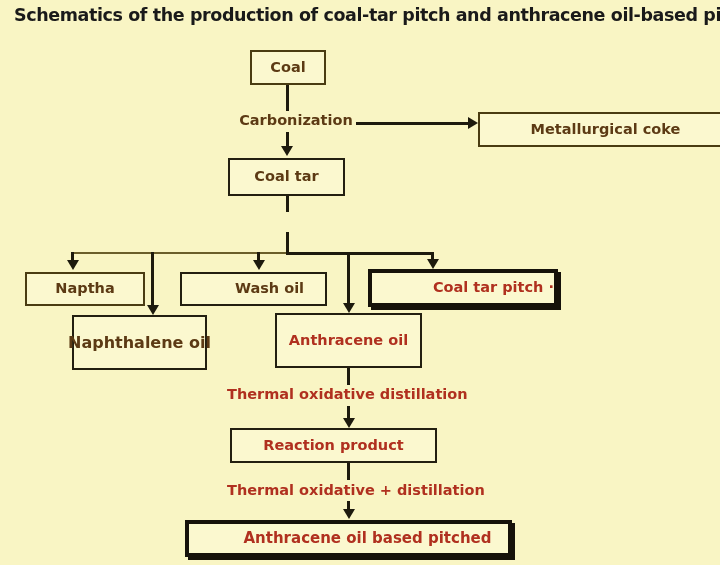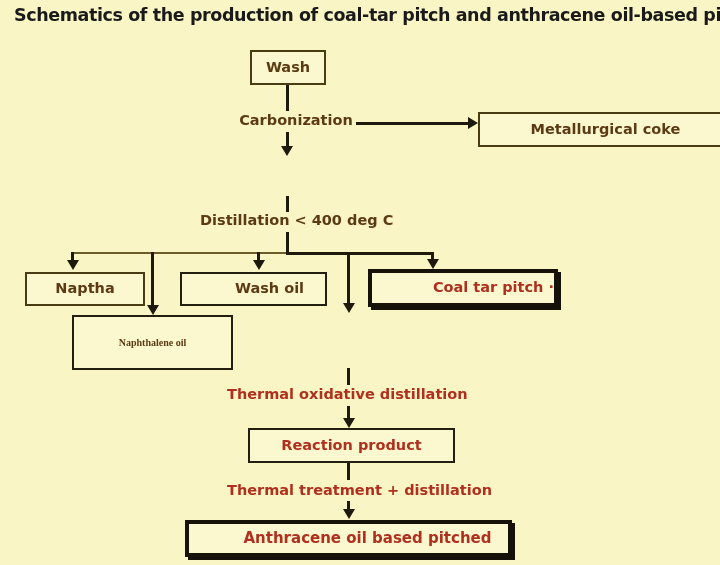--- a/index.html
+++ b/index.html
@@ -97,95 +97,98 @@
   }
 </style>
 </head>
 <body>
 
 <div id="page">
 
   <div id="title">Schematics of the production of coal-tar pitch and anthracene oil-based pitch</div>
 
   <div class="box thin brown" style="left:250px; top:50px; width:76px; height:35px; font-size:14.5px;">
-    <span>Wash</span>
+    <span>Coal</span>
   </div>
 
   <div class="vline" style="left:286px; top:85px; height:26px;"></div>
 
   <div class="step-label brown" style="left:236px; top:112px; width:120px; font-size:14.5px;">
     <span>Carbonization</span>
   </div>
 
   <div class="hline" style="left:356px; top:122px; width:112px;"></div>
   <div class="arrow-right" style="left:468px; top:117px;"></div>
 
   <div class="box thin brown" style="left:478px; top:112px; width:255px; height:35px; font-size:14.5px;">
     <span>Metallurgical coke</span>
   </div>
 
   <div class="vline" style="left:286px; top:132px; height:16px;"></div>
   <div class="arrow-down" style="left:281px; top:146px;"></div>
 
+  <div class="box medium brown" style="left:228px; top:158px; width:117px; height:38px; font-size:14.5px;">
+    <span>Coal tar</span>
+  </div>
 
   <div class="vline" style="left:286px; top:196px; height:16px;"></div>
 
-  <div class="step-label brown" style="left:200px; top:212px; width:190px; font-size:14.5px;">
-    <span>Distillation &lt; 400 deg C</span>
-  </div>
 
   <div class="vline" style="left:286px; top:232px; height:22px;"></div>
 
   <div class="hline light" style="left:72px; top:252px; width:214px;"></div>
   <div class="hline" style="left:286px; top:252px; width:148px;"></div>
 
   <div class="vline" style="left:71px; top:252px; height:10px;"></div>
   <div class="arrow-down" style="left:67px; top:260px;"></div>
   <div class="box thin brown" style="left:25px; top:272px; width:120px; height:34px; font-size:14.5px;">
     <span>Naptha</span>
   </div>
 
   <div class="vline" style="left:151px; top:252px; height:56px;"></div>
   <div class="arrow-down" style="left:147px; top:305px;"></div>
-  <div class="box medium brown" style="left:72px; top:315px; width:161px; height:55px; font-size:10px;font-family:Liberation Serif, serif;">
+  <div class="box medium brown" style="left:72px; top:315px; width:135px; height:55px; font-size:16px;">
     <span>Naphthalene oil</span>
   </div>
 
   <div class="vline" style="left:257px; top:252px; height:10px;"></div>
   <div class="arrow-down" style="left:253px; top:260px;"></div>
   <div class="box medium brown" style="left:180px; top:272px; width:147px; height:34px; font-size:14.5px;padding-left:32px;">
     <span>Wash oil</span>
   </div>
 
   <div class="vline" style="left:347px; top:252px; height:56px;"></div>
   <div class="arrow-down" style="left:343px; top:303px;"></div>
+  <div class="box medium red" style="left:275px; top:313px; width:147px; height:55px; font-size:14.5px;">
+    <span>Anthracene oil</span>
+  </div>
 
   <div class="vline" style="left:431px; top:252px; height:10px;"></div>
   <div class="arrow-down" style="left:427px; top:259px;"></div>
   <div class="box thick red" style="left:368px; top:269px; width:190px; height:38px; font-size:14.5px;justify-content:flex-end;">
     <span>Coal tar pitch  ·</span>
   </div>
 
   <div class="vline" style="left:347px; top:368px; height:17px;"></div>
 
   <div class="step-label red" style="left:227px; top:386px; width:240px; font-size:14.5px;">
     <span>Thermal oxidative distillation</span>
   </div>
 
   <div class="vline" style="left:347px; top:406px; height:14px;"></div>
   <div class="arrow-down" style="left:343px; top:418px;"></div>
 
-  <div class="box medium red" style="left:248px; top:428px; width:207px; height:35px; font-size:14.5px;">
+  <div class="box medium red" style="left:230px; top:428px; width:207px; height:35px; font-size:14.5px;">
     <span>Reaction product</span>
   </div>
 
   <div class="vline" style="left:347px; top:463px; height:17px;"></div>
 
   <div class="step-label red" style="left:227px; top:482px; width:240px; font-size:14.5px;">
-    <span>Thermal treatment + distillation</span>
+    <span>Thermal oxidative + distillation</span>
   </div>
 
   <div class="vline" style="left:347px; top:501px; height:10px;"></div>
   <div class="arrow-down" style="left:343px; top:509px;"></div>
 
   <div class="box thick red" style="left:185px; top:520px; width:327px; height:37px; font-size:15px;padding-left:38px;">
     <span>Anthracene oil based pitched</span>
   </div>
 
 </div>

